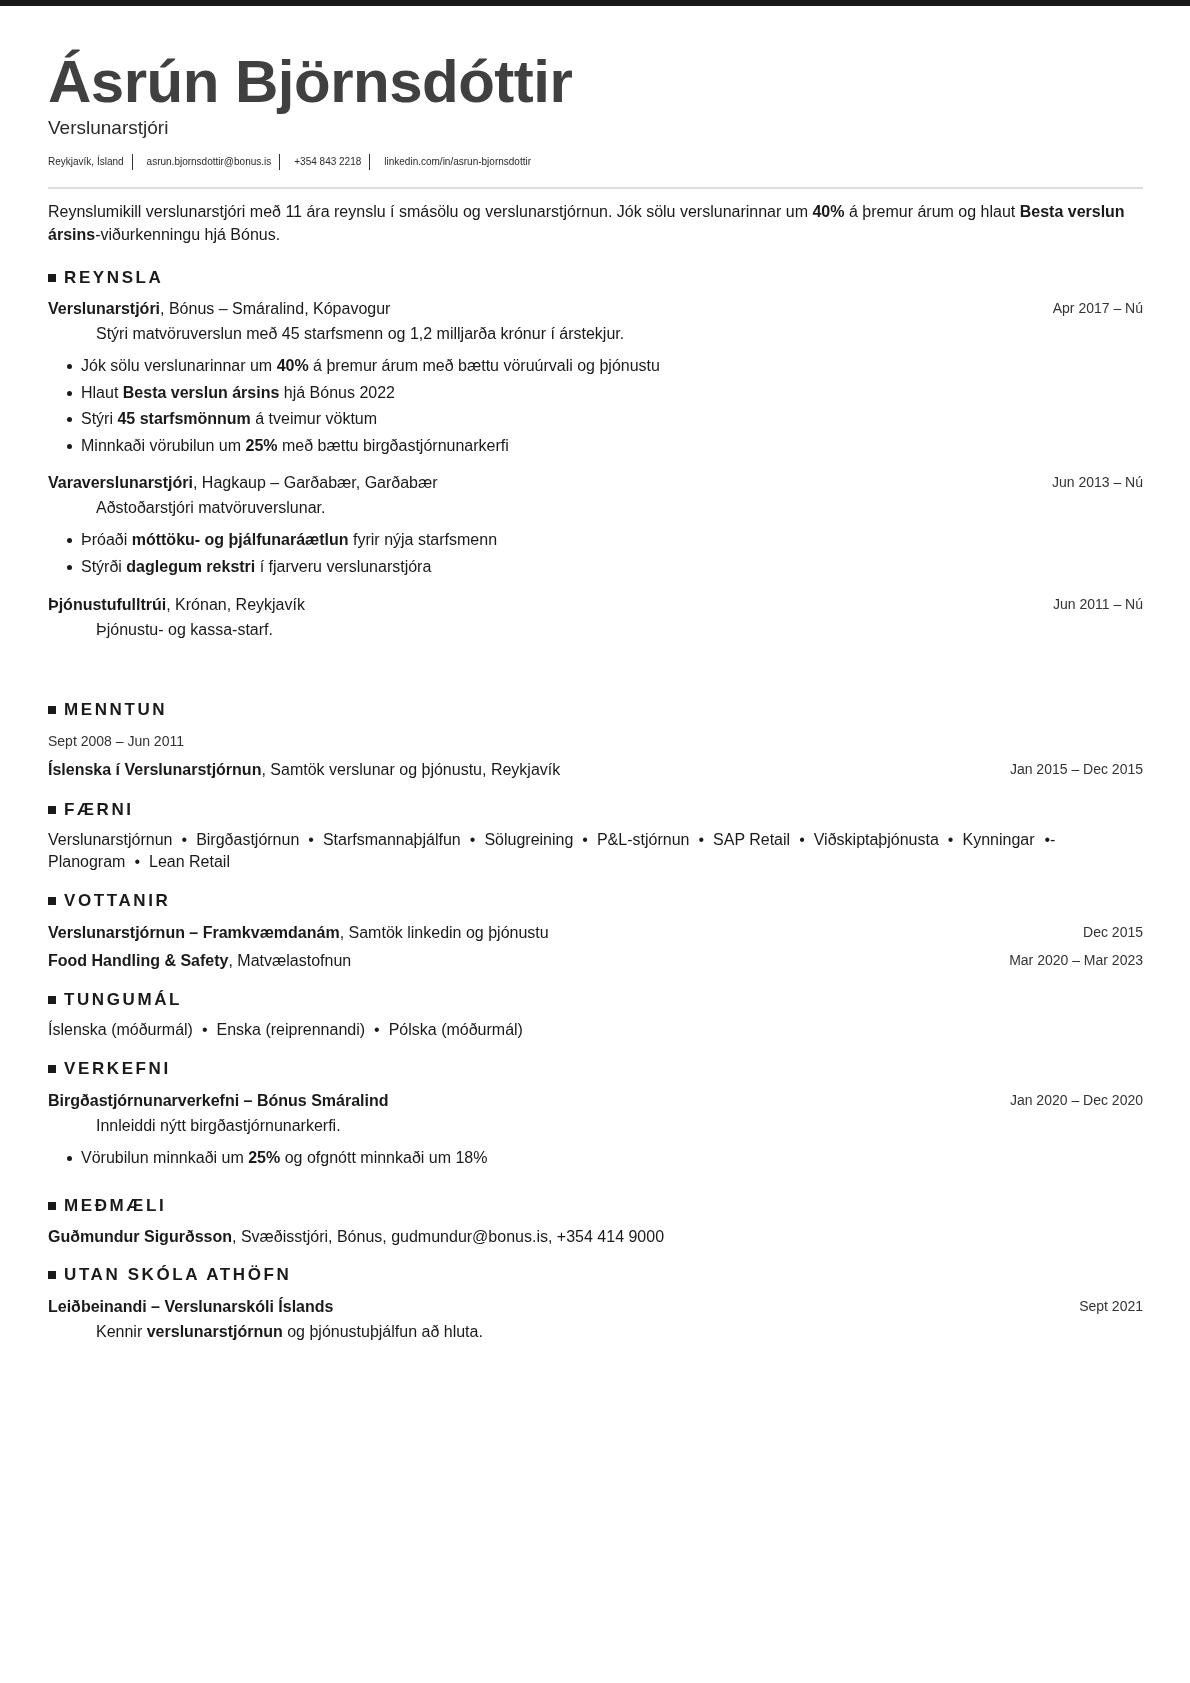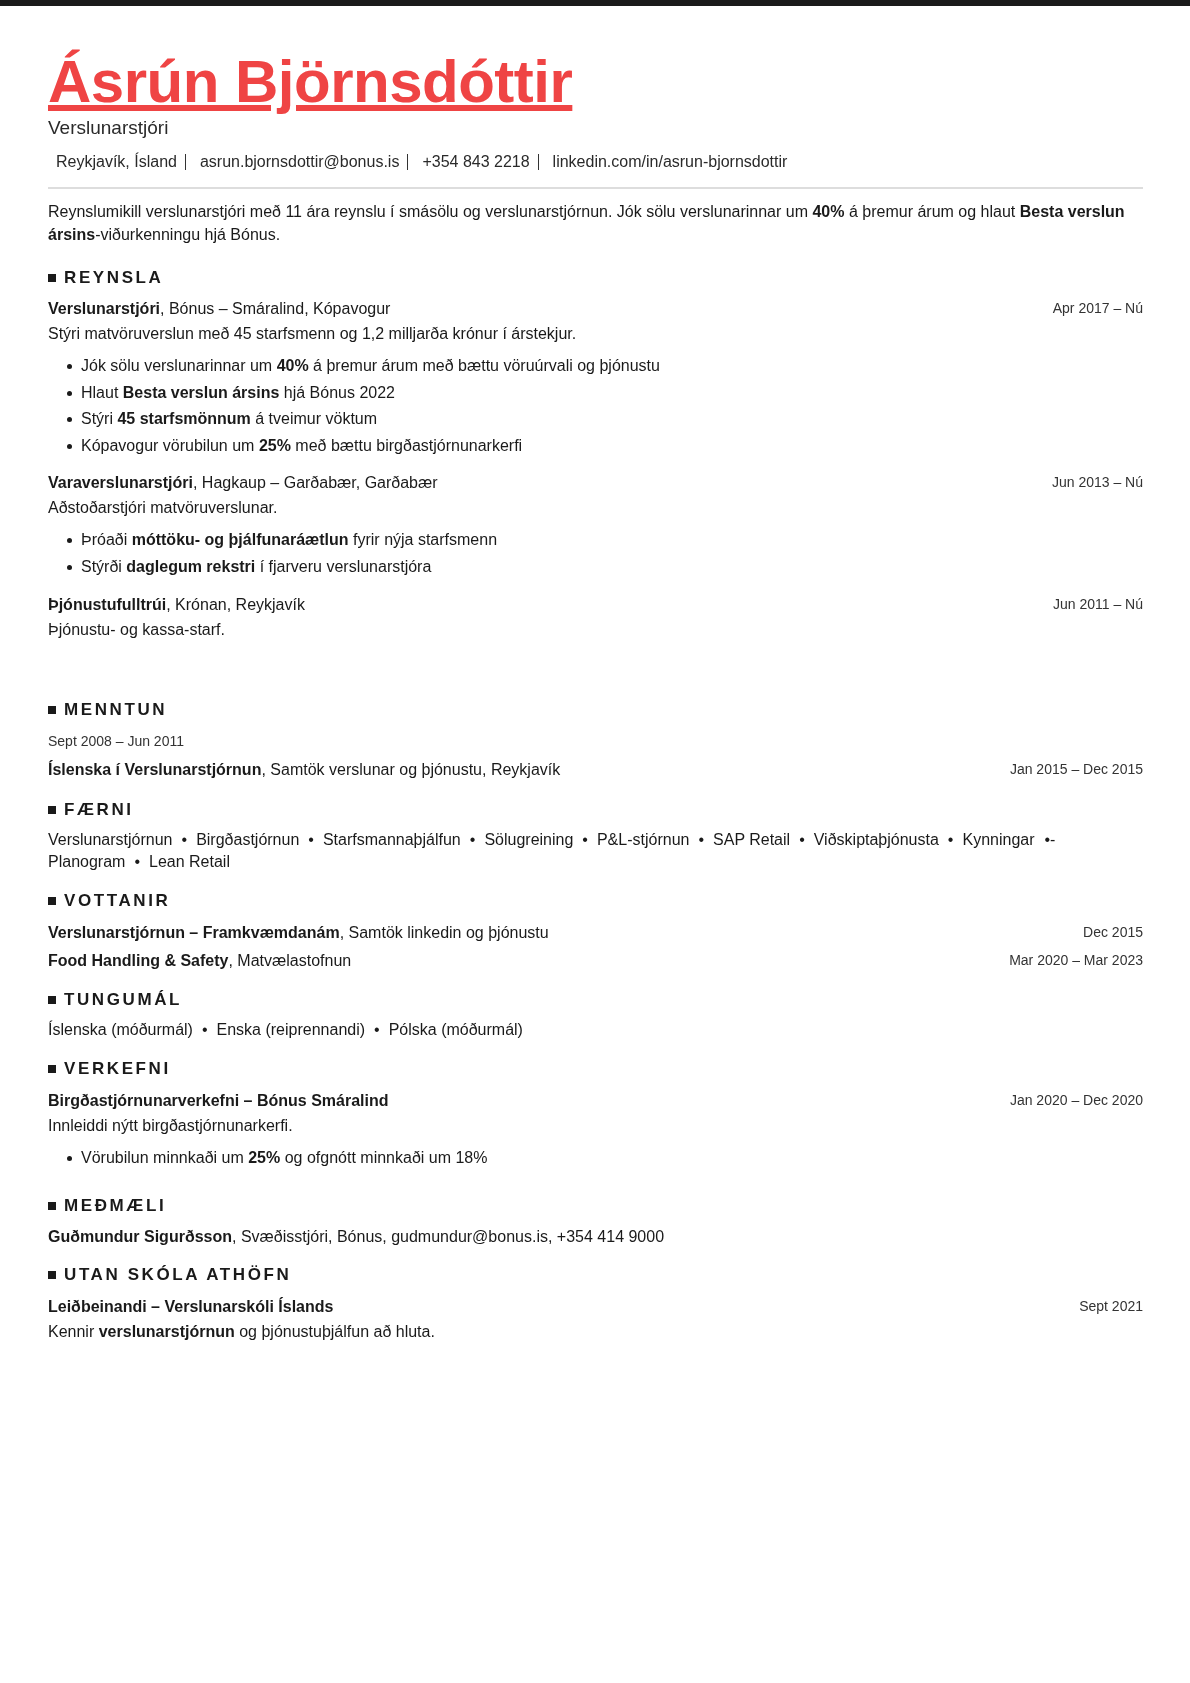--- a/index.html
+++ b/index.html
@@ -9,41 +9,40 @@
     color: #1a1a1a;
     position: relative;
     overflow: hidden;
   }
   .topbar { position: absolute; left: 0; top: 0; width: 1190px; height: 6px; background: #1a1a1a; }
   .page { position: absolute; left: 48px; top: 0; width: 1095px; }
 
   .name {
     position: absolute; top: 46px; left: 0;
     font-size: 60px; font-weight: 700; letter-spacing: -0.5px; line-height: 72px;
-    color: #ef4444;
-    text-decoration: underline;
+    color: #404040;
   }
   .role { position: absolute; top: 116px; left: 0; font-size: 19px; line-height: 24px; color: #2a2a2a; }
-  .contact { position: absolute; top: 153px; left: 8px; display: flex; font-size: 16px; line-height: 18px; color: #2a2a2a; }
+  .contact { position: absolute; top: 153px; left: 0; display: flex; font-size: 10px; line-height: 18px; color: #2a2a2a; }
   .contact .item { white-space: nowrap; }
   .contact .sep { display: inline-block; width: 1px; height: 16px; background: #333; margin: 1px 14px 0 8px; }
   .rule { position: absolute; top: 187px; left: 0; width: 1095px; height: 2px; background: #dddddd; }
 
   .summary { position: absolute; top: 200px; left: 0; width: 1095px; font-size: 16px; line-height: 23px; color: #1a1a1a; }
 
   .section-title {
     position: absolute; left: 0; display: flex; align-items: center;
     font-size: 17px; font-weight: 700; letter-spacing: 2.6px; color: #1a1a1a; line-height: 20px; text-align: right;
   }
   .section-title .sq { display: inline-block; width: 8px; height: 8px; background: #1a1a1a; margin-right: 8px; }
 
   .entry { position: absolute; left: 0; width: 1095px; font-size: 16px; line-height: 21px; }
   .entry .head { display: flex; justify-content: space-between; align-items: center; }
   .entry .date { font-size: 14px; color: #333; white-space: nowrap; }
-  .entry .desc { margin-top: 4px; }
+  .entry .desc { margin-top: 4px; margin-left: 48px; }
   .bullets { list-style: none; margin-top: 11px; padding-left: 33px; }
   .bullets li { position: relative; line-height: 21px; margin-bottom: 5.5px; }
   .bullets li::before { content: ""; position: absolute; left: -14px; top: 9px; width: 5px; height: 5px; border-radius: 50%; background: #1a1a1a; }
 
   .inline-list { position: absolute; left: 0; width: 1095px; font-size: 16px; line-height: 22px; }
   .inline-list .dot { display: inline-block; margin: 0 9px; }
   b { font-weight: 700; }
 </style>
 </head>
 <body>
@@ -77,21 +76,21 @@
   <div class="entry" style="top:298px">
     <div class="head">
       <span><b>Verslunarstjóri</b><span>, Bónus – Smáralind, Kópavogur</span></span>
       <span class="date">Apr 2017 – Nú</span>
     </div>
     <div class="desc">Stýri matvöruverslun með 45 starfsmenn og 1,2 milljarða krónur í árstekjur.</div>
     <ul class="bullets">
       <li><span>Jók sölu verslunarinnar um </span><b>40%</b><span> á þremur árum með bættu vöruúrvali og þjónustu</span></li>
       <li><span>Hlaut </span><b>Besta verslun ársins</b><span> hjá Bónus 2022</span></li>
       <li><span>Stýri </span><b>45 starfsmönnum</b><span> á tveimur vöktum</span></li>
-      <li><span>Kópavogur vörubilun um </span><b>25%</b><span> með bættu birgðastjórnunarkerfi</span></li>
+      <li><span>Minnkaði vörubilun um </span><b>25%</b><span> með bættu birgðastjórnunarkerfi</span></li>
     </ul>
   </div>
 
   <div class="entry" style="top:472px">
     <div class="head">
       <span><b>Varaverslunarstjóri</b><span>, Hagkaup – Garðabær, Garðabær</span></span>
       <span class="date">Jun 2013 – Nú</span>
     </div>
     <div class="desc">Aðstoðarstjóri matvöruverslunar.</div>
     <ul class="bullets">

